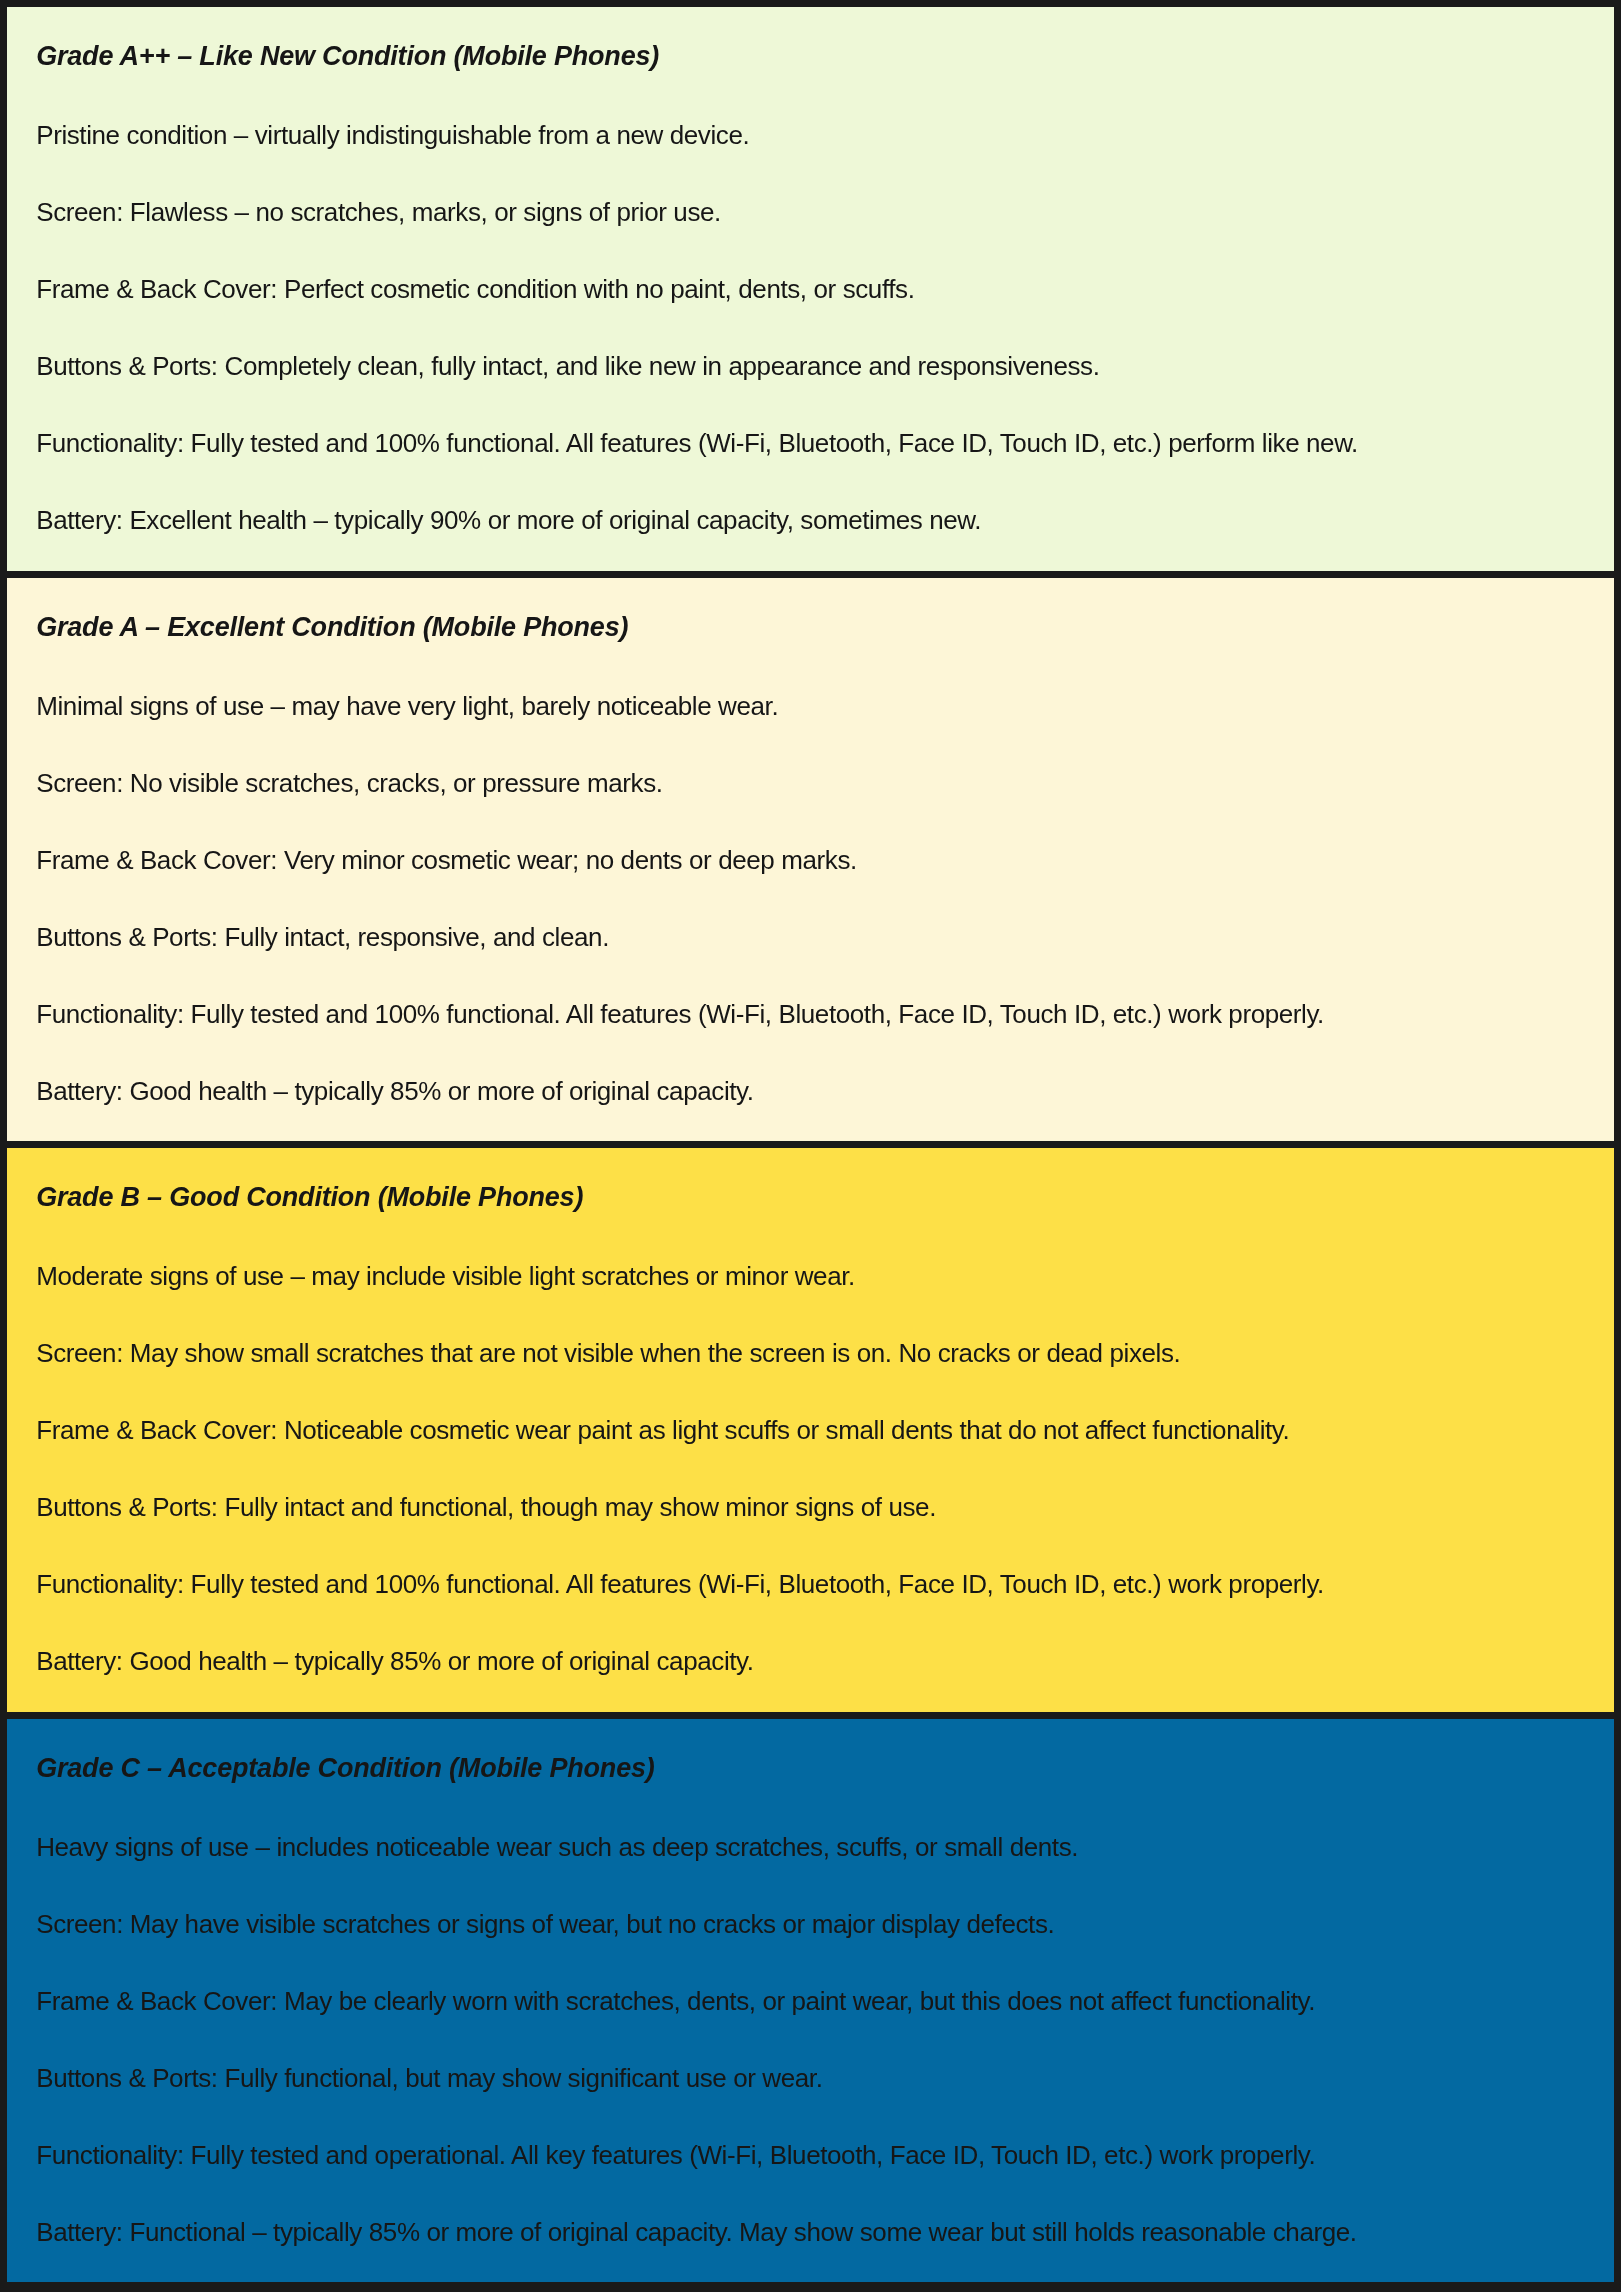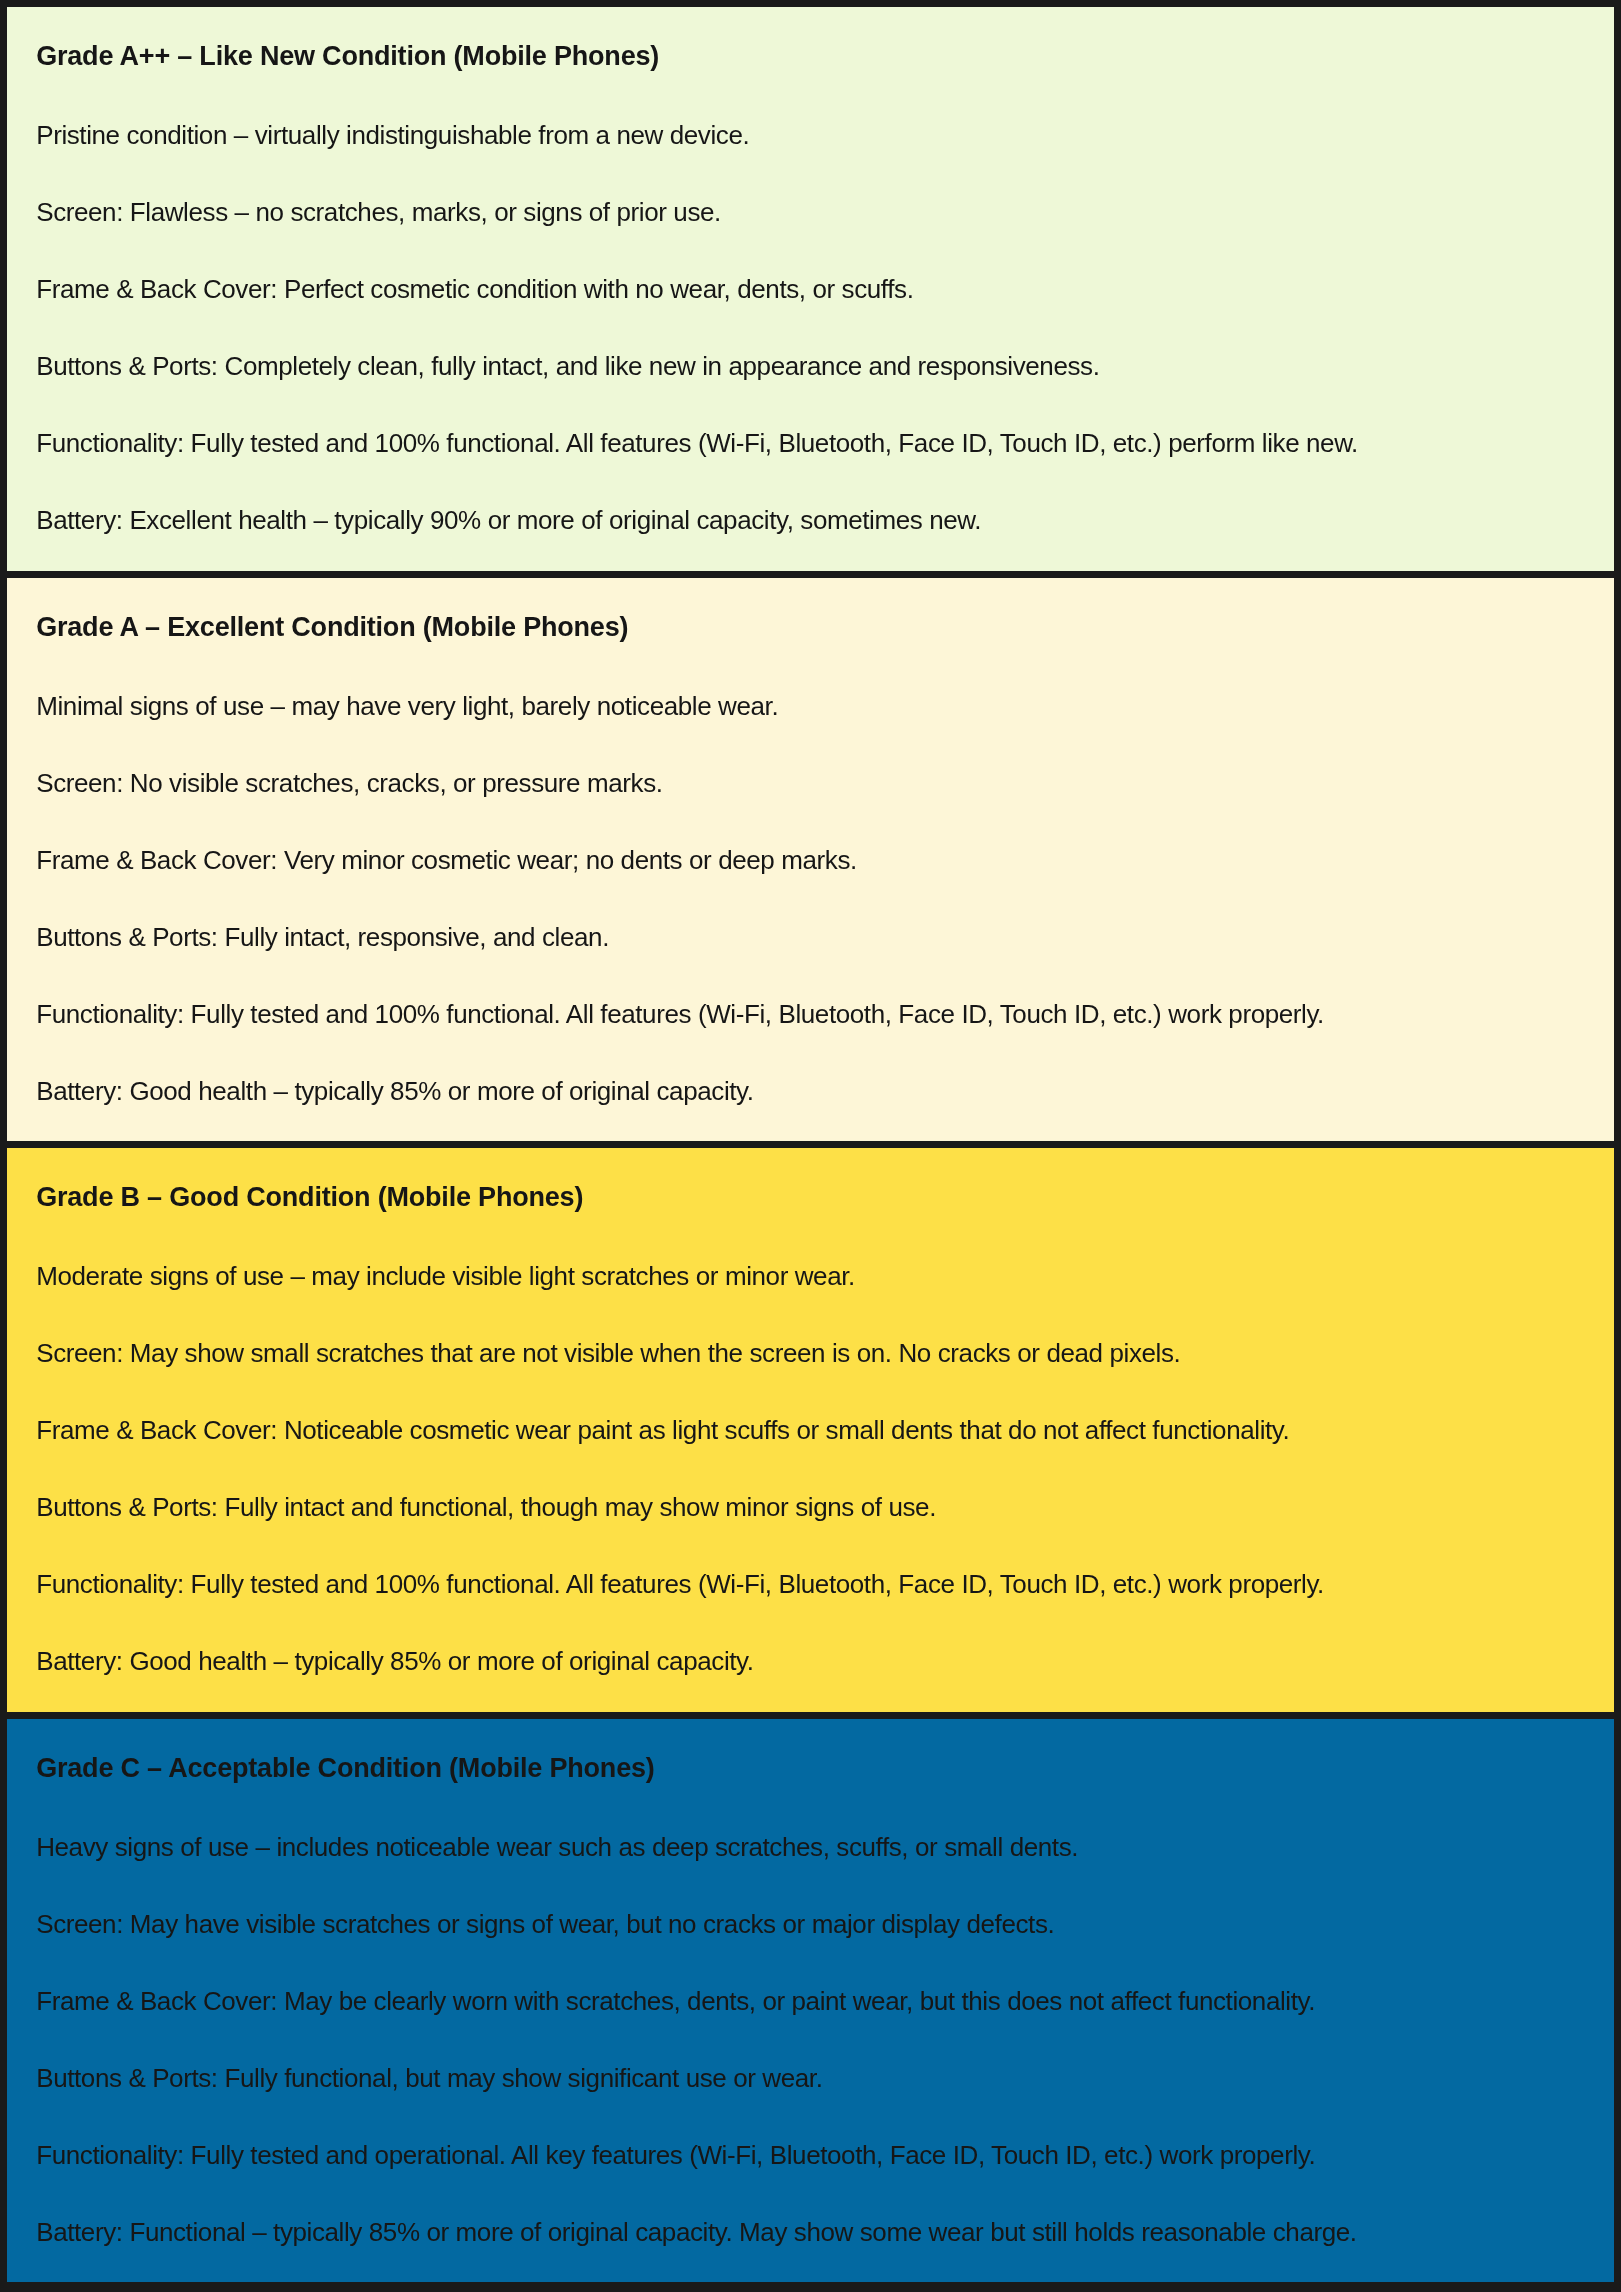--- a/index.html
+++ b/index.html
@@ -20,40 +20,41 @@
     flex: 1 1 0;
     padding: 32px 30px 0 29px;
     overflow: hidden;
   }
   .title {
     font-size: 27px;
     line-height: 34px;
     font-weight: 700;
     letter-spacing: -0.2px;
     margin: 0 0 45px 0;
+    font-style: italic;
   }
   .row {
     font-size: 26px;
     line-height: 34px;
     letter-spacing: -0.4px;
     margin: 0 0 43px 0;
     white-space: nowrap;
   }
   .lbl { font-weight: 400; }
 </style>
 </head>
 <body style="color: rgb(22, 22, 22);">
 
 <div class="frame" style="background-color: rgb(26, 26, 26);">
 
   <section class="card" style="background-color: rgb(238, 248, 215);">
     <h2 class="title">Grade A++ – Like New Condition (Mobile Phones)</h2>
     <p class="row"><b class="lbl">Pristine condition</b><span class="sep"> – </span><span class="txt">virtually indistinguishable from a new device.</span></p>
     <p class="row"><b class="lbl">Screen</b><span class="sep">: </span><span class="txt">Flawless – no scratches, marks, or signs of prior use.</span></p>
-    <p class="row"><b class="lbl">Frame &amp; Back Cover</b><span class="sep">: </span><span class="txt">Perfect cosmetic condition with no wear, dents, or scuffs.</span></p>
+    <p class="row"><b class="lbl">Frame &amp; Back Cover</b><span class="sep">: </span><span class="txt">Perfect cosmetic condition with no paint, dents, or scuffs.</span></p>
     <p class="row"><b class="lbl">Buttons &amp; Ports</b><span class="sep">: </span><span class="txt">Completely clean, fully intact, and like new in appearance and responsiveness.</span></p>
     <p class="row"><b class="lbl">Functionality</b><span class="sep">: </span><span class="txt">Fully tested and 100% functional. All features (Wi-Fi, Bluetooth, Face ID, Touch ID, etc.) perform like new.</span></p>
     <p class="row"><b class="lbl">Battery</b><span class="sep">: </span><span class="txt">Excellent health – typically 90% or more of original capacity, sometimes new.</span></p>
   </section>
 
   <section class="card" style="background-color: rgb(253, 246, 215);">
     <h2 class="title">Grade A – Excellent Condition (Mobile Phones)</h2>
     <p class="row"><b class="lbl">Minimal signs of use</b><span class="sep"> – </span><span class="txt">may have very light, barely noticeable wear.</span></p>
     <p class="row"><b class="lbl">Screen</b><span class="sep">: </span><span class="txt">No visible scratches, cracks, or pressure marks.</span></p>
     <p class="row"><b class="lbl">Frame &amp; Back Cover</b><span class="sep">: </span><span class="txt">Very minor cosmetic wear; no dents or deep marks.</span></p>

